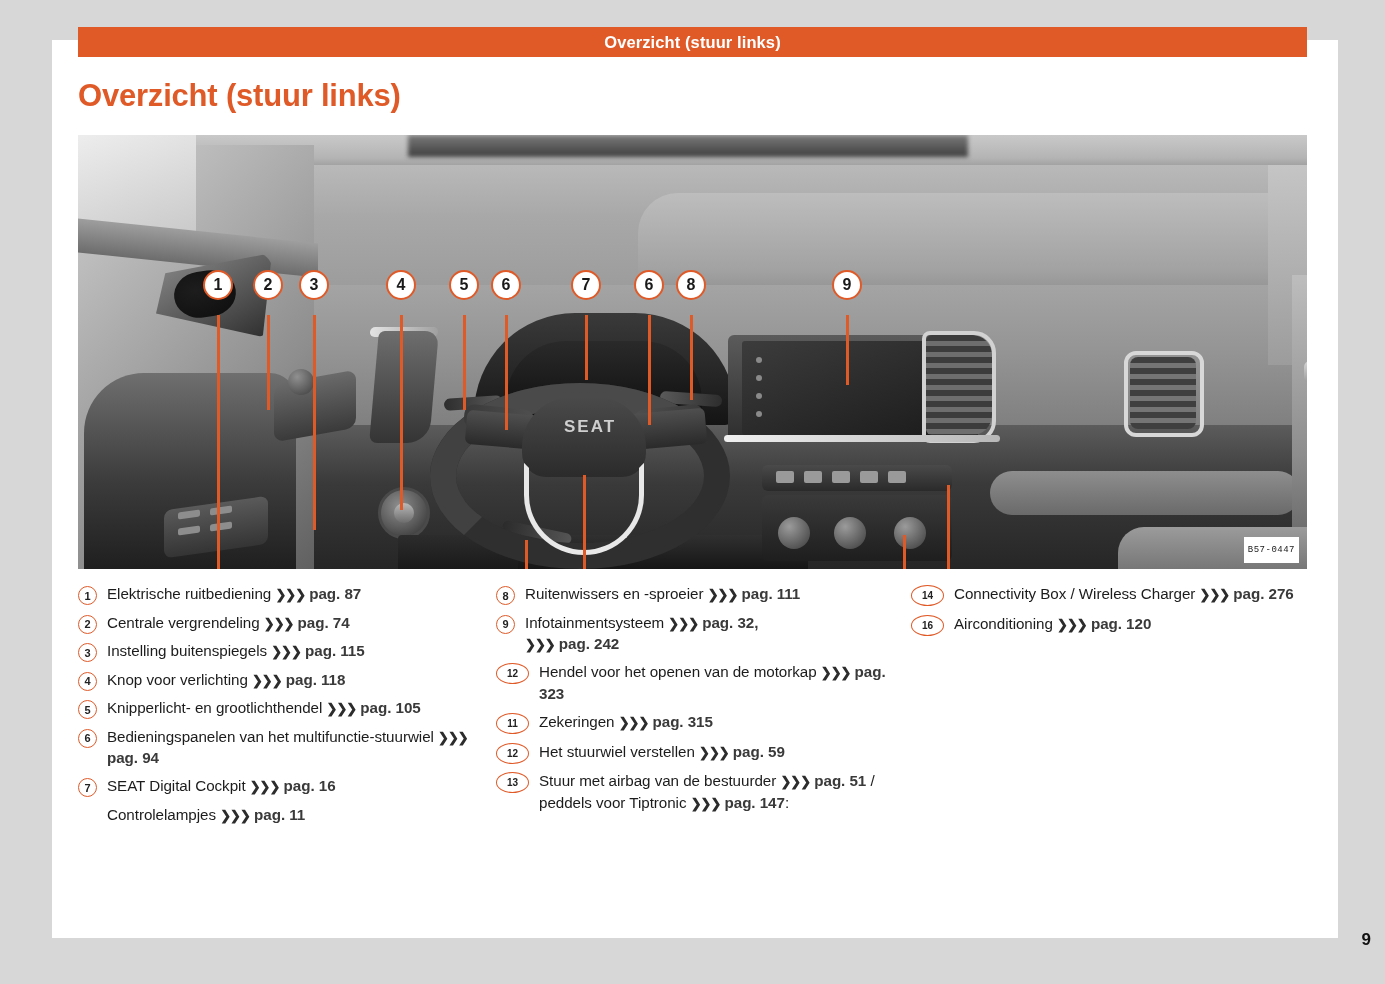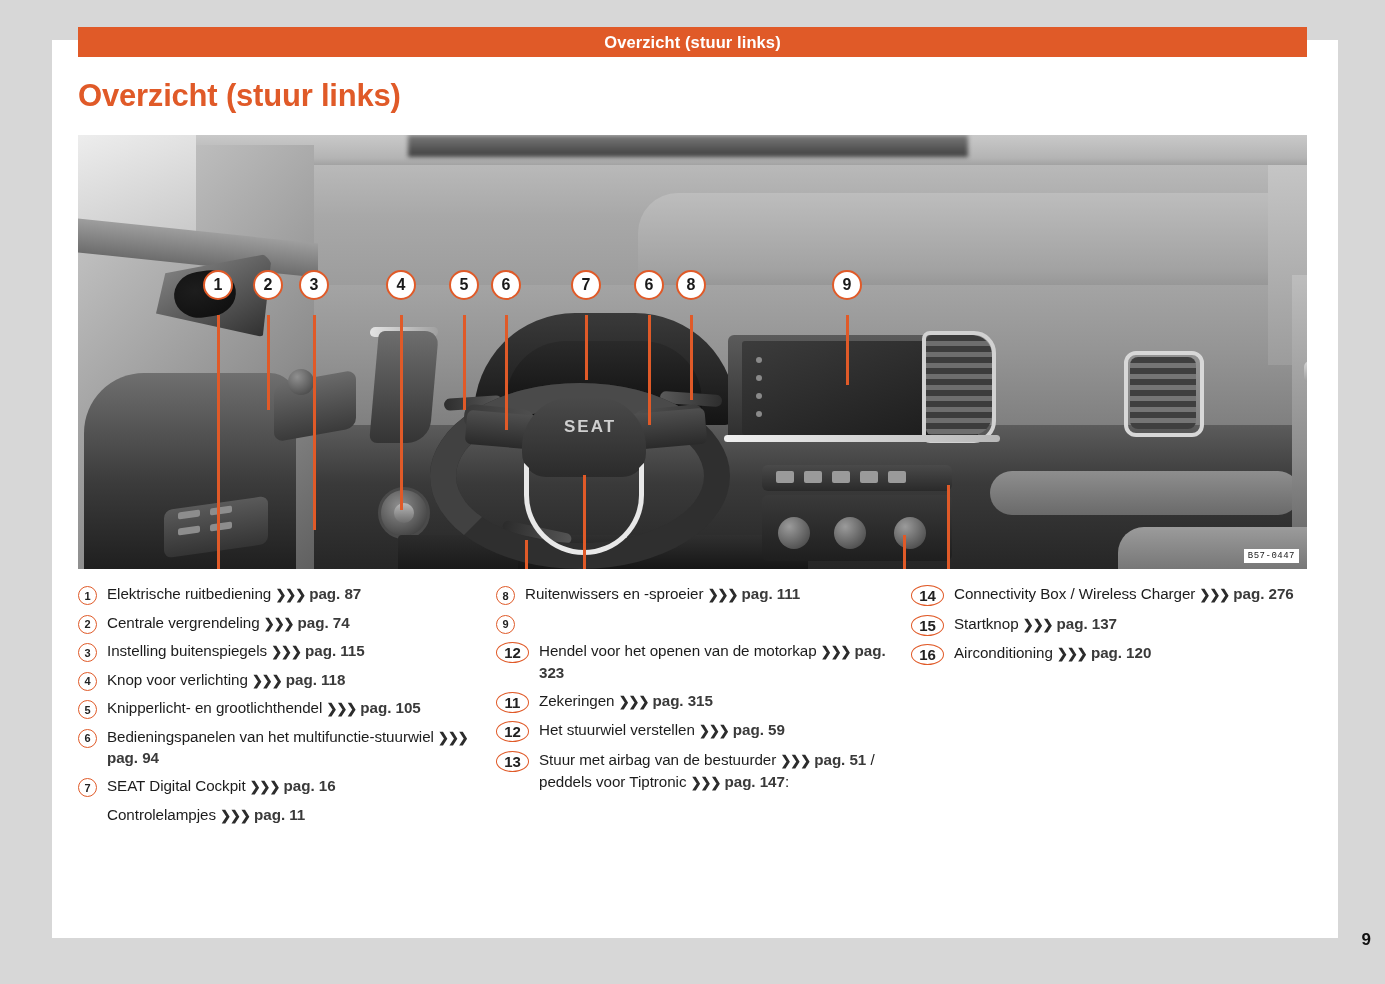--- a/index.html
+++ b/index.html
@@ -382,21 +382,21 @@
     background: linear-gradient(180deg,#9b9b9b,#777);
     border-radius: 26px 26px 0 0;
   }
 
   .photo-code {
     right: 8px; bottom: 6px;
     background: #ffffff;
     color: #1a1a1a;
     font-family: "Liberation Mono", monospace;
     font-size: 9px;
-    padding: 2px 4px;
+    padding: 8px 4px;
     letter-spacing: 0.5px;
   }
 
   
   .callout {
     position: absolute;
     width: 30px;
     height: 30px;
     border-radius: 50%;
     background: #ffffff;
@@ -446,21 +446,21 @@
     color: #222;
     font-size: 11px;
     font-weight: bold;
     display: flex;
     align-items: center;
     justify-content: center;
     margin-top: 3px;
     margin-right: 10px;
     background: #fff;
   }
-  .legend-num.two { width: 33px; height: 21px; font-size: 15px; margin-top: 2px; }
+  .legend-num.two { width: 33px; height: 21px; font-size: 10px; margin-top: 2px; }
   .legend-num.blank { border-color: transparent; }
 
   .legend-text {
     font-size: 15.2px;
     line-height: 1.43;
     color: #1c1c1c;
     letter-spacing: -0.05px;
   }
   .legend-text b {
     font-weight: bold;
@@ -640,20 +640,21 @@
           <span class="legend-text">Controlelampjes <span class="arrows">❯❯❯</span><b> pag. 11</b></span>
         </div>
       </div>
     <div class="legend-col c2" id="legend-col-1">
         <div class="legend-item">
           <span class="legend-num">8</span>
           <span class="legend-text">Ruitenwissers en -sproeier <span class="arrows">❯❯❯</span><b> pag. 111</b></span>
         </div>
         <div class="legend-item">
           <span class="legend-num">9</span>
+          <span class="legend-text">Infotainmentsysteem <span class="arrows">❯❯❯</span><b> pag. 32,</b><br><span class="arrows">❯❯❯</span><b> pag. 242</b></span>
         </div>
         <div class="legend-item">
           <span class="legend-num two">12</span>
           <span class="legend-text">Hendel voor het openen van de motorkap <span class="arrows">❯❯❯</span><b> pag. 323</b></span>
         </div>
         <div class="legend-item">
           <span class="legend-num two">11</span>
           <span class="legend-text">Zekeringen <span class="arrows">❯❯❯</span><b> pag. 315</b></span>
         </div>
         <div class="legend-item">
@@ -664,24 +665,20 @@
           <span class="legend-num two">13</span>
           <span class="legend-text">Stuur met airbag van de bestuurder <span class="arrows">❯❯❯</span><b> pag. 51</b> / peddels voor Tiptronic <span class="arrows">❯❯❯</span><b> pag. 147</b>:</span>
         </div>
       </div>
     <div class="legend-col c3" id="legend-col-2">
         <div class="legend-item">
           <span class="legend-num two">14</span>
           <span class="legend-text">Connectivity Box / Wireless Charger <span class="arrows">❯❯❯</span><b> pag. 276</b></span>
         </div>
         <div class="legend-item">
-          <span class="legend-num two">15</span>
-          <span class="legend-text">Startknop <span class="arrows">❯❯❯</span><b> pag. 137</b></span>
-        </div>
-        <div class="legend-item">
           <span class="legend-num two">16</span>
           <span class="legend-text">Airconditioning <span class="arrows">❯❯❯</span><b> pag. 120</b></span>
         </div>
       </div>
   </div>
 
   <div class="folio">9</div>
 
 </div>
 

